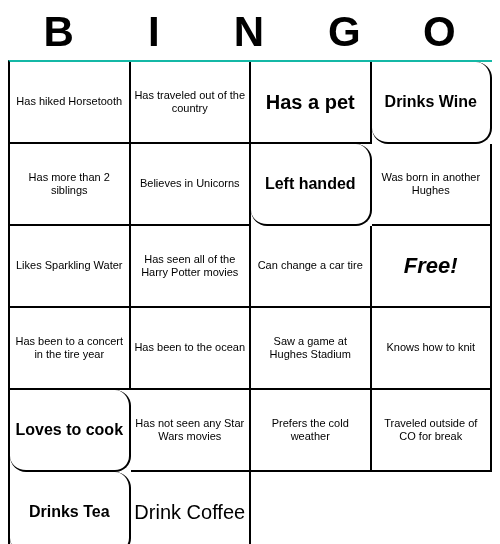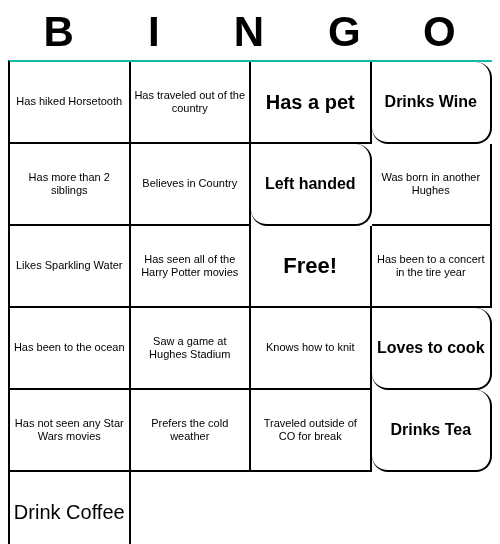--- a/index.html
+++ b/index.html
@@ -54,20 +54,21 @@
       font-weight: bold;
     }
     .bingo-cell.medium-text {
       font-size: 16px;
       font-weight: bold;
       border-radius: 16px;
     }
     .bingo-cell.free {
       font-size: 22px;
       font-weight: bold;
+      font-style: italic;
     }
     .bingo-cell.drink-coffee {
       font-size: 20px;
       font-weight: normal;
     }
   </style>
 </head>
 <body>
 
 <div class="bingo-title">
@@ -77,25 +78,26 @@
   <span>G</span>
   <span>O</span>
 </div>
 
 <div class="bingo-grid">
 <div class="bingo-cell ">Has hiked Horsetooth</div>
     <div class="bingo-cell ">Has traveled out of the country</div>
     <div class="bingo-cell large-text">Has a pet</div>
     <div class="bingo-cell medium-text">Drinks Wine</div>
     <div class="bingo-cell ">Has more than 2 siblings</div>
-    <div class="bingo-cell ">Believes in Country</div>
+    <div class="bingo-cell ">Believes in Unicorns</div>
     <div class="bingo-cell medium-text">Left handed</div>
     <div class="bingo-cell ">Was born in another Hughes</div>
     <div class="bingo-cell ">Likes Sparkling Water</div>
     <div class="bingo-cell ">Has seen all of the Harry Potter movies</div>
+    <div class="bingo-cell ">Can change a car tire</div>
     <div class="bingo-cell free">Free!</div>
     <div class="bingo-cell ">Has been to a concert in the tire year</div>
     <div class="bingo-cell ">Has been to the ocean</div>
     <div class="bingo-cell ">Saw a game at Hughes Stadium</div>
     <div class="bingo-cell ">Knows how to knit</div>
     <div class="bingo-cell medium-text">Loves to cook</div>
     <div class="bingo-cell ">Has not seen any Star Wars movies</div>
     <div class="bingo-cell ">Prefers the cold weather</div>
     <div class="bingo-cell ">Traveled outside of CO for break</div>
     <div class="bingo-cell medium-text">Drinks Tea</div>

